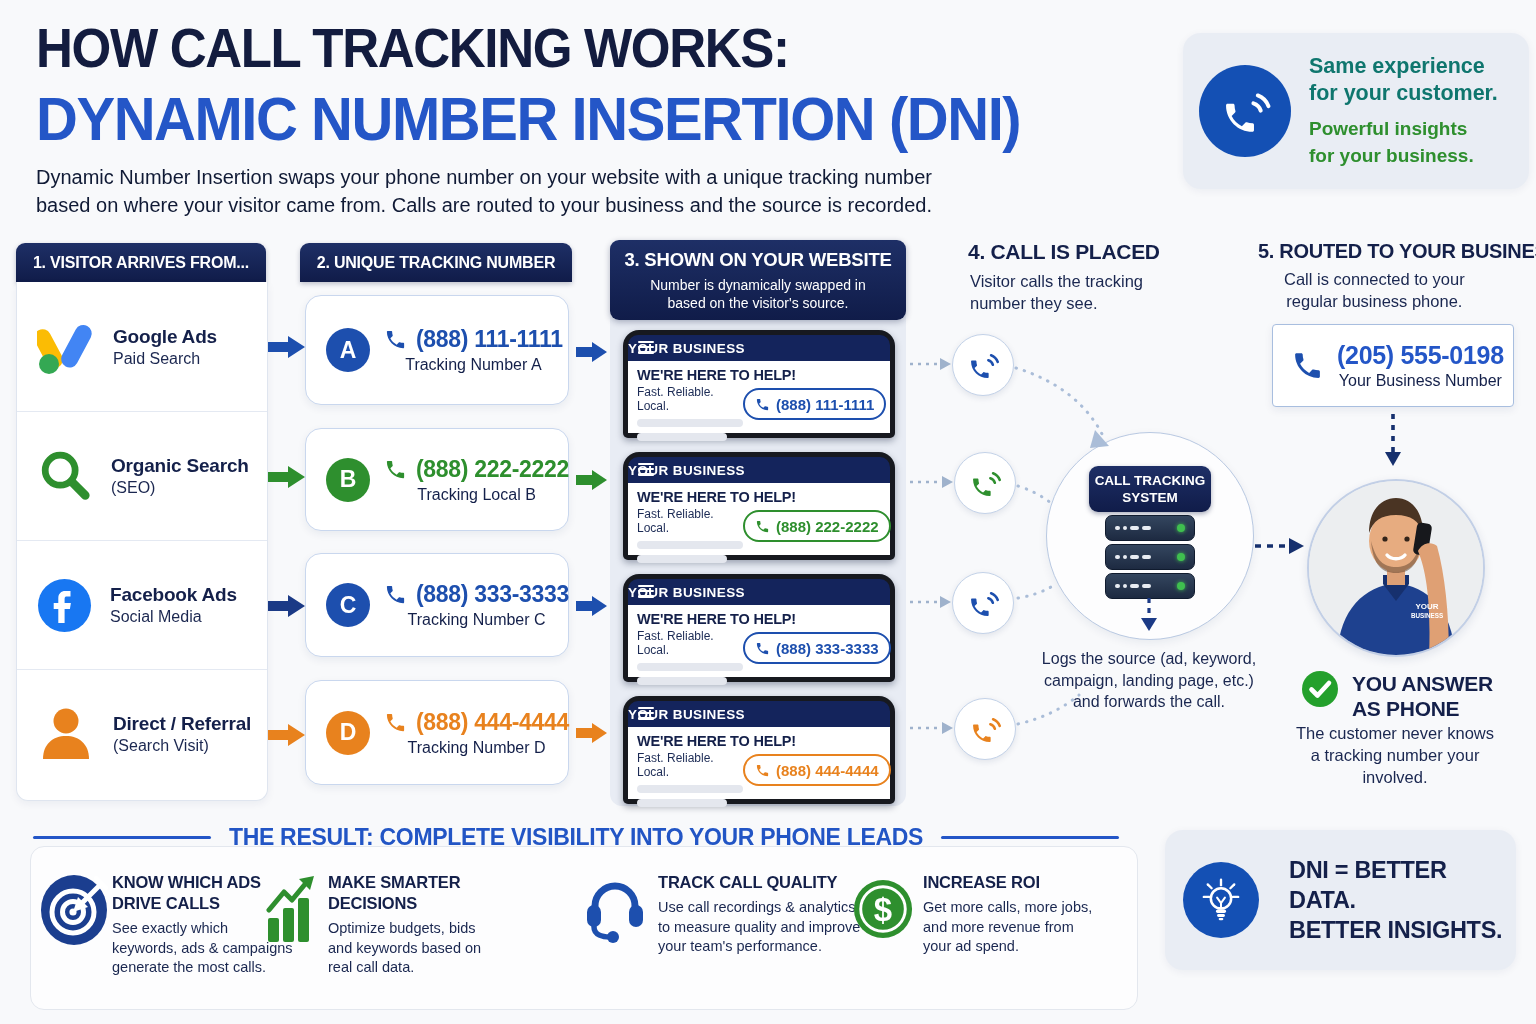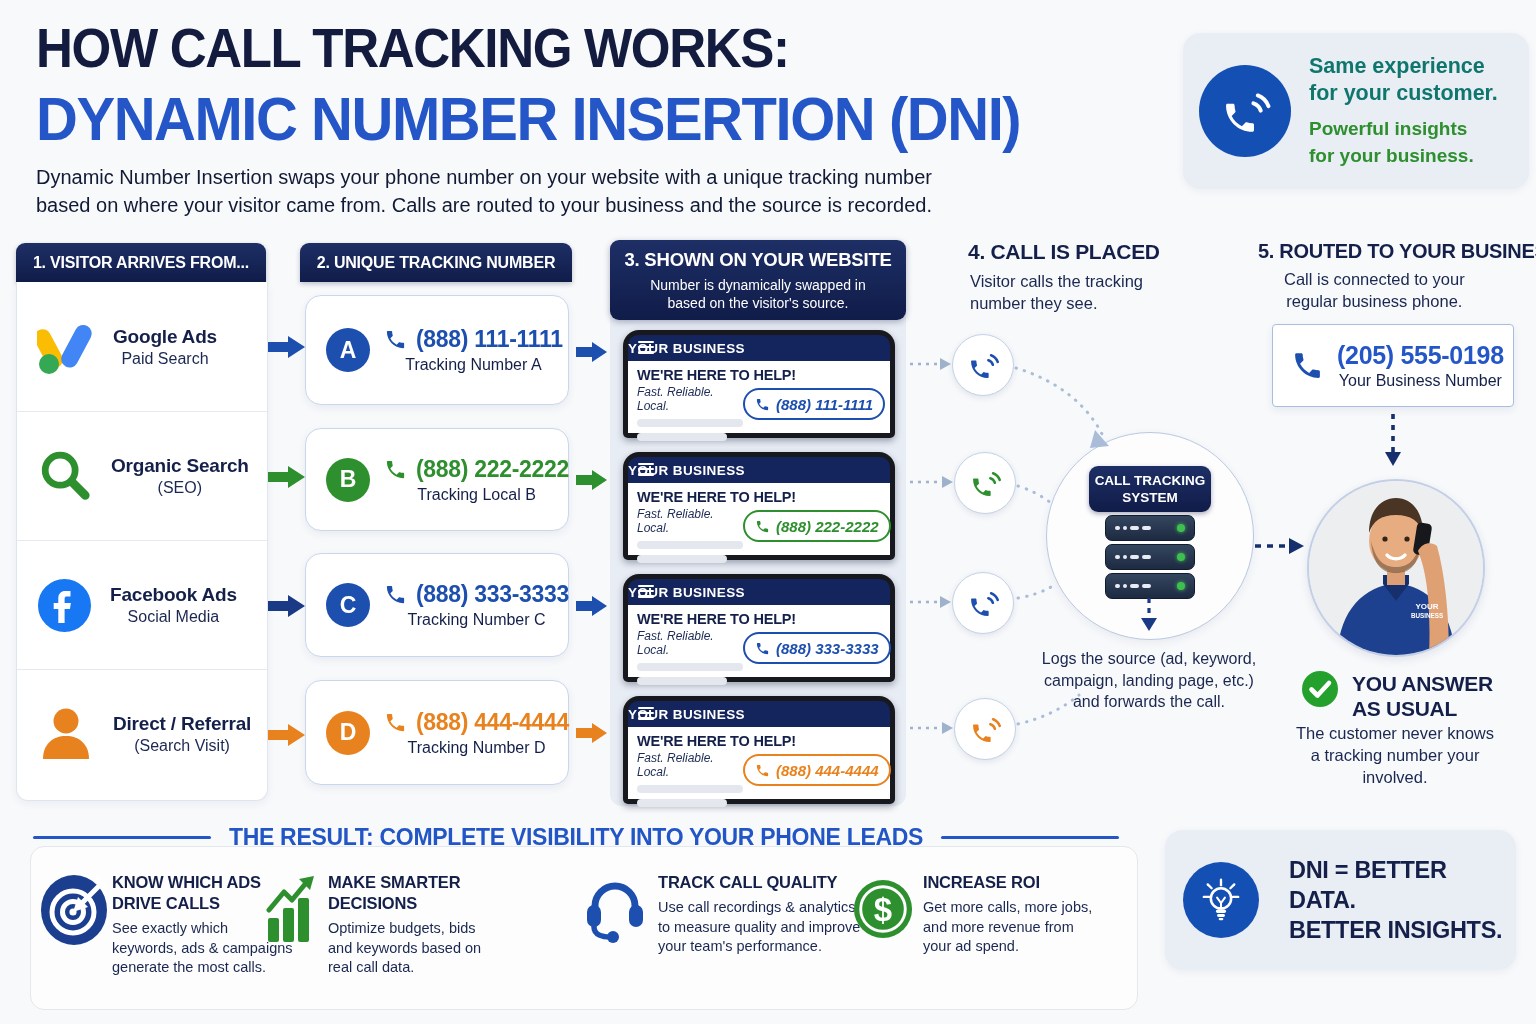--- a/index.html
+++ b/index.html
@@ -18,21 +18,21 @@
   .bluecircle{border-radius:50%;background:#1450b4;display:flex;align-items:center;justify-content:center;flex:none;}
   
   .colhead{background:linear-gradient(180deg,#1e2f66,#101c49);color:#fff;font-weight:800;
            display:flex;align-items:center;justify-content:center;border-radius:9px 9px 0 0;
            box-shadow:0 2px 5px rgba(10,20,60,.25);letter-spacing:-.2px;}
   .panel1{background:#fff;border:1.5px solid #dfe5ef;border-top:none;border-radius:0 0 12px 12px;
           box-shadow:0 3px 8px rgba(20,40,90,.06);}
   .srcrow{display:flex;align-items:center;gap:18px;padding-left:20px;box-sizing:border-box;height:129px;}
   .srcrow + .srcrow{border-top:1.5px solid #e4e9f2;}
   .srcname{font-size:19px;font-weight:800;color:#14204a;letter-spacing:-.2px;}
-  .srcsub{font-size:16px;color:#1b2750;margin-top:2px;text-align:center;}
+  .srcsub{font-size:16px;color:#1b2750;margin-top:2px;}
   
   .tcard{background:#fff;border:1.5px solid #c9d7ee;border-radius:16px;display:flex;align-items:center;
          gap:14px;padding-left:20px;box-sizing:border-box;box-shadow:0 3px 8px rgba(20,40,90,.07);}
   .badge{width:44px;height:44px;border-radius:50%;color:#fff;font-size:23px;font-weight:800;
          display:flex;align-items:center;justify-content:center;flex:none;}
   .tnum{font-size:23px;font-weight:800;letter-spacing:-.3px;white-space:nowrap;}
   .tlabel{font-size:16px;color:#14204a;font-weight:500;text-align:center;margin-top:3px;}
   .trow{display:flex;align-items:center;gap:9px;justify-content:center;}
   
   .webpanel{background:#e8ecf4;border-radius:12px;}
@@ -42,21 +42,21 @@
   .webhead .s{font-size:14px;line-height:18px;margin-top:5px;font-weight:500;}
   .mockup{position:absolute;left:623px;width:272px;height:108px;background:#17191f;border-radius:16px 16px 5px 5px;
           padding:5px 5px 0;box-sizing:border-box;box-shadow:0 3px 7px rgba(10,20,50,.35);}
   .m-head{position:relative;height:26px;background:#14245c;border-radius:10px 10px 0 0;
           display:flex;align-items:center;justify-content:flex-start;}
   .m-title{color:#fff;font-size:13.5px;font-weight:800;letter-spacing:.4px;}
   .burger{position:absolute;left:10px;top:6px;display:flex;flex-direction:column;gap:3px;}
   .burger i{display:block;width:16px;height:2.2px;background:#fff;border-radius:1px;}
   .m-body{background:#fff;height:72px;padding:6px 9px 0;box-sizing:border-box;}
   .m-headline{font-size:14.5px;font-weight:800;color:#14204a;letter-spacing:-.2px;}
-  .m-row{display:flex;justify-content:space-between;margin-top:2px;font-style:italic;}
+  .m-row{display:flex;justify-content:space-between;margin-top:2px;}
   .m-tag{font-size:12px;color:#1c2b55;font-weight:500;}
   .phline{height:8px;background:#e4e7ee;border-radius:4px;margin-top:6px;}
   .m-pill{display:flex;align-items:center;gap:6px;border:2px solid;border-radius:16px;height:28px;
           padding:0 10px;font-size:15px;font-weight:800;align-self:flex-start;margin-top:3px;background:#fff;
           white-space:nowrap;}
   
   .stephead{font-size:21px;font-weight:800;color:#14204a;letter-spacing:-.3px;white-space:nowrap;}
   .stepdesc{font-size:16.5px;line-height:22px;color:#1a2750;font-weight:500;}
   .callcircle{position:absolute;width:60px;height:60px;border-radius:50%;background:#fff;
               border:1.5px solid #c3d2e8;box-shadow:0 2px 6px rgba(20,40,90,.10);
@@ -436,21 +436,21 @@
   </div>
 
   <div class="abs" style="left:1301px;top:670px;">
     <svg class="svgicon" width="38" height="38" viewBox="0 0 38 38">
       <circle cx="19" cy="19" r="18" fill="#24a02c"></circle>
       <path d="M10.5 19.5 l6 6 l11.5 -12.5" stroke="#fff" stroke-width="4.6" fill="none" stroke-linecap="round" stroke-linejoin="round"></path>
     </svg>
   </div>
   <div class="abs" style="left:1352px;top:671px;font-size:21px;font-weight:800;color:#14204a;line-height:25px;letter-spacing:-.3px;">
     <div>YOU ANSWER</div>
-    <div>AS USUAL</div>
+    <div>AS PHONE</div>
   </div>
   <div class="abs" style="left:1290px;top:722px;width:210px;text-align:center;font-size:16.5px;line-height:22px;color:#1a2750;font-weight:500;">The customer never knows a tracking number your involved.</div>
 
   <div class="resultpanel"></div>
   <div class="resultrow">
     <div class="rline"></div>
     <div class="rtitle">THE RESULT: COMPLETE VISIBILITY INTO YOUR PHONE LEADS</div>
     <div class="rline"></div>
   </div>
 

